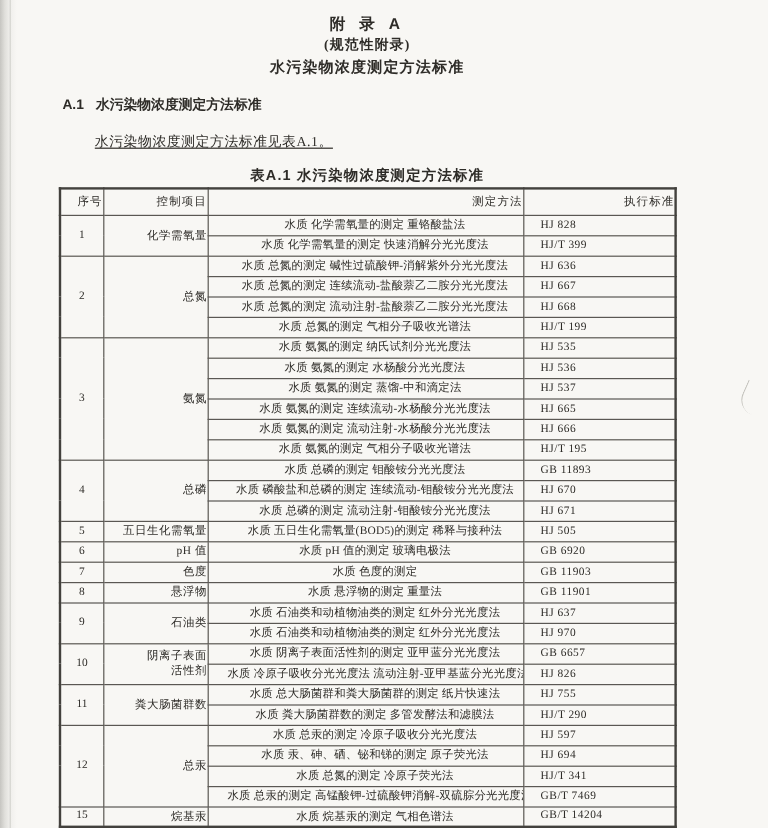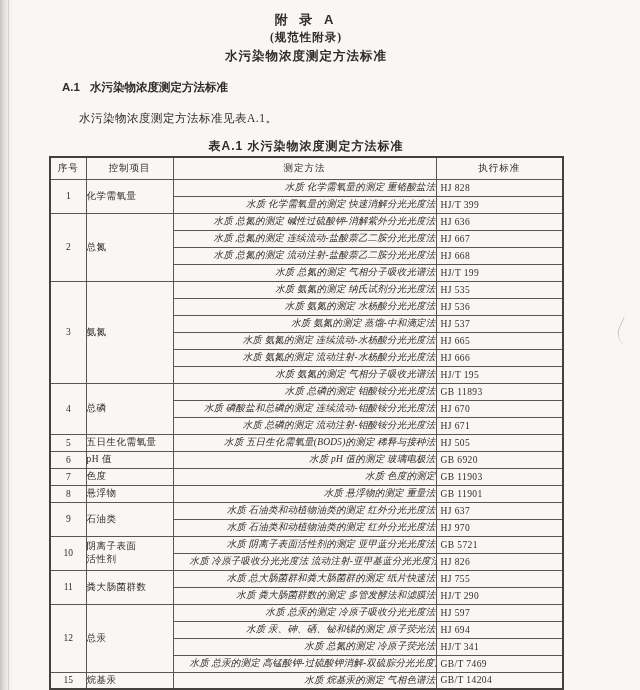--- a/index.html
+++ b/index.html
@@ -24,48 +24,48 @@
     position:absolute; left:618px; top:318px; width:14px; height:26px;
     border-left:1.5px solid #9a9890; border-radius:0 0 0 18px;
     transform:rotate(24deg); opacity:.55; pointer-events:none;
   }
   .centered { position:absolute; left:0; width:612px; text-align:center; }
   .sans-bold { font-family:"Liberation Sans","DejaVu Sans",sans-serif; font-weight:bold; }
   .t1 { top:11px; font-size:13px; letter-spacing:4px; }
   .t2 { top:30px; font-size:11.5px; letter-spacing:1px;font-family:Liberation Serif, serif; }
   .t3 { top:48px; font-size:12.5px; letter-spacing:1px; }
   .section-heading {
-    position:absolute; top:80px; left:62px;
+    position:absolute; top:80px; left:52px;
     font-family:"Liberation Sans","DejaVu Sans",sans-serif;
     font-weight:bold; font-size:11.5px;
   }
   .section-heading .num { margin-right:10px; }
   .intro {
     position:absolute; top:111px; left:79px;
-    font-size:11.5px; letter-spacing:.5px;
+    font-size:11.5px; letter-spacing:.5px;text-decoration:underline;
   }
   .caption { top:138px; font-size:12px; letter-spacing:1px; }
   table.methods {
     position:absolute; left:49px; top:156px; width:513px;
     border-collapse:collapse; table-layout:fixed;
     font-size:9.5px; color:#2e2c28;
     border:2px solid #43413d;
   }
   table.methods th, table.methods td {
     border:1px solid #5a5753;
     overflow:hidden; white-space:nowrap;
   }
   table.methods thead th {
-    height:22px; font-weight:normal; text-align:center; letter-spacing:1px;
+    height:22px; font-weight:normal; text-align:right; letter-spacing:1px;
   }
   table.methods tbody td { height:17px; }
   td.col-no  { text-align:center; }
-  td.col-item{ text-align:left; letter-spacing:.5px; }
-  td.col-method { text-align:right; padding-left:16px; letter-spacing:.2px;font-style:italic; }
-  td.col-std { text-align:left; padding-left:4px; white-space:pre; letter-spacing:.4px; }
+  td.col-item{ text-align:right; letter-spacing:.5px; }
+  td.col-method { text-align:center; padding-left:16px; letter-spacing:.2px; }
+  td.col-std { text-align:left; padding-left:14px; white-space:pre; letter-spacing:.4px; }
 </style>
 </head>
 <body>
 
 <div class="edge-shadow"></div>
 <div class="edge-line"></div>
 <div class="scan-mark"></div>
 
 <div class="centered sans-bold t1">附  录  A</div>
 <div class="centered sans-bold t2">(规范性附录)</div>
@@ -197,21 +197,21 @@
         <td class="col-method">水质 石油类和动植物油类的测定 红外分光光度法</td>
         <td class="col-std">HJ 970</td>
       </tr>
       <tr>
         <td class="col-no" rowspan="2">10</td>
         <td class="col-item" rowspan="2">
           <div>阴离子表面</div>
           <div>活性剂</div>
         </td>
         <td class="col-method">水质 阴离子表面活性剂的测定 亚甲蓝分光光度法</td>
-        <td class="col-std">GB 5721</td>
+        <td class="col-std">GB 6657</td>
       </tr>
       <tr>
         <td class="col-method">水质 冷原子吸收分光光度法 流动注射-亚甲基蓝分光光度法</td>
         <td class="col-std">HJ 826</td>
       </tr>
       <tr>
         <td class="col-no" rowspan="2">11</td>
         <td class="col-item" rowspan="2">粪大肠菌群数</td>
         <td class="col-method">水质 总大肠菌群和粪大肠菌群的测定 纸片快速法</td>
         <td class="col-std">HJ 755</td>

